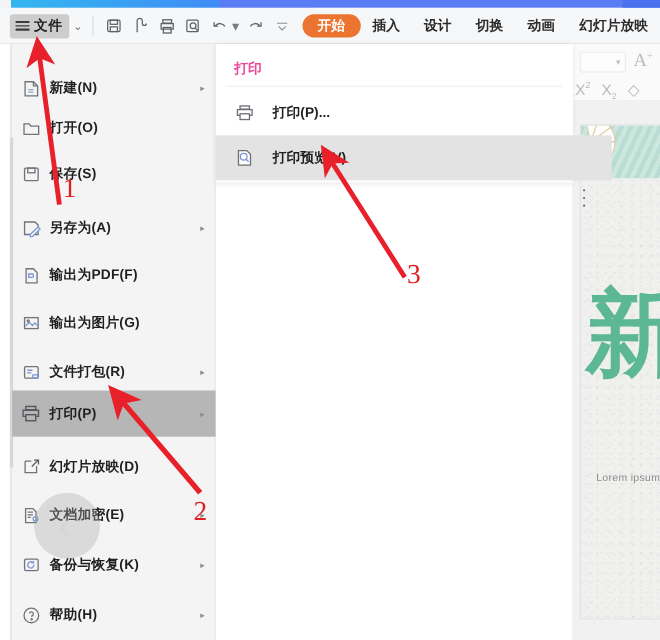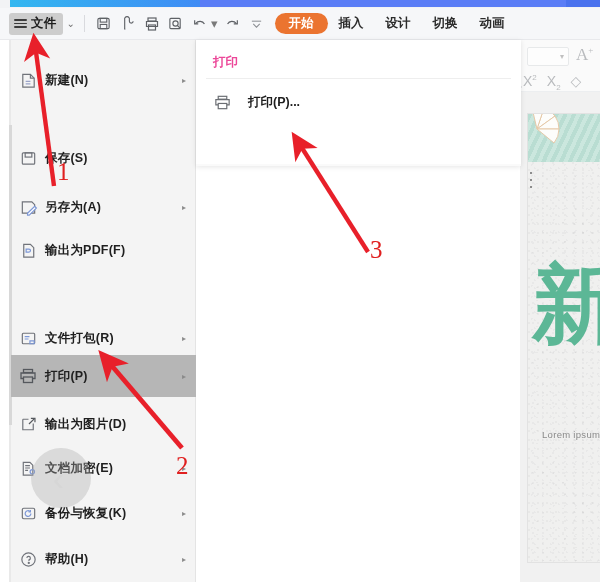--- a/index.html
+++ b/index.html
@@ -219,40 +219,50 @@
           <path d="M3.5 7.5l3.5 3.5 3.5-3.5"></path>
       </svg>
     </div>
 
     <div class="tabs">
       <div class="tab active">开始</div>
       <div class="tab">插入</div>
       <div class="tab">设计</div>
       <div class="tab">切换</div>
       <div class="tab">动画</div>
+      <div class="tab">幻灯片放映</div>
     </div>
   </div>
 
   <div class="backstage">
     <div class="bs-edge"></div>
     <div class="bs-edge2"></div>
     <div class="bs-edge3"></div>
 
     <div class="mi" style="top:19px">
       <span class="ic">
         <svg width="19" height="19" viewBox="0 0 20 20" fill="none" stroke="#70737a" stroke-width="1.25">
           <path d="M4 3.5h8l4 4V17H4z"></path>
             <path d="M12 3.5v4h4"></path>
             <path d="M7 11h5M7 13.5h5" stroke="#9aa4c9"></path>
         </svg>
       </span>
       <span class="lb">新建(N)</span>
       <span class="ar">▸</span>
     </div>
 
+    <div class="mi" style="top:55px">
+      <span class="ic">
+        <svg width="19" height="19" viewBox="0 0 20 20" fill="none" stroke="#70737a" stroke-width="1.25">
+          <path d="M3 6h5l1.5 2H17v8H3z"></path>
+        </svg>
+      </span>
+      <span class="lb">打开(O)</span>
+      <span class="ar"></span>
+    </div>
 
     <div class="mi" style="top:97px">
       <span class="ic">
         <svg width="19" height="19" viewBox="0 0 20 20" fill="none" stroke="#70737a" stroke-width="1.25">
           <rect x="3.5" y="4" width="13" height="12" rx="1"></rect>
             <rect x="6.5" y="4" width="7" height="4.5"></rect>
         </svg>
       </span>
       <span class="lb">保存(S)</span>
       <span class="ar"></span>
@@ -273,20 +283,31 @@
       <span class="ic">
         <svg width="19" height="19" viewBox="0 0 20 20" fill="none" stroke="#70737a" stroke-width="1.25">
           <path d="M5 3.5h7l3.5 3.5V17H5z"></path>
             <path d="M7.5 8.5h3a1.6 1.6 0 0 1 0 3.2h-3z" stroke="#7c97d6"></path>
         </svg>
       </span>
       <span class="lb">输出为PDF(F)</span>
       <span class="ar"></span>
     </div>
 
+    <div class="mi" style="top:232px">
+      <span class="ic">
+        <svg width="19" height="19" viewBox="0 0 20 20" fill="none" stroke="#70737a" stroke-width="1.25">
+          <rect x="3.5" y="5" width="13" height="10.5"></rect>
+            <path d="M4.5 13l3.5-3.5 3 3 2.5-2.5 2.5 2.8" stroke="#7c97d6"></path>
+          <circle cx="7" cy="8.2" r="1"></circle>
+        </svg>
+      </span>
+      <span class="lb">输出为图片(G)</span>
+      <span class="ar"></span>
+    </div>
 
     <div class="mi" style="top:277px">
       <span class="ic">
         <svg width="19" height="19" viewBox="0 0 20 20" fill="none" stroke="#70737a" stroke-width="1.25">
           <rect x="3.5" y="4.5" width="13" height="11" rx="1"></rect>
             <path d="M6 8h5M6 10.5h4" stroke="#7c97d6"></path>
           <path d="M11.5 12.5h4.5v3h-4.5z" stroke="#7c97d6"></path>
         </svg>
       </span>
       <span class="lb">文件打包(R)</span>
@@ -306,21 +327,21 @@
     </div>
 
     <div class="mi" style="top:363px">
       <span class="ic">
         <svg width="19" height="19" viewBox="0 0 20 20" fill="none" stroke="#70737a" stroke-width="1.25">
           <path d="M4 4.5h6M4 4.5v11h11V9"></path>
             <path d="M10.5 9.5L16.5 3.5" stroke="#55585d"></path>
             <path d="M12.5 3.5h4.3v4.2" stroke="#55585d"></path>
         </svg>
       </span>
-      <span class="lb">输出为图片(D)</span>
+      <span class="lb">幻灯片放映(D)</span>
       <span class="ar"></span>
     </div>
 
     <div class="mi" style="top:407px">
       <span class="ic">
         <svg width="19" height="19" viewBox="0 0 20 20" fill="none" stroke="#70737a" stroke-width="1.25">
           <path d="M4.5 3.5h7l3 3V17h-10z"></path>
             <path d="M6.5 7h5M6.5 9.5h5M6.5 12h3"></path>
           <circle cx="14" cy="13.5" r="2.3" stroke="#7c97d6"></circle>
         </svg>
@@ -366,20 +387,30 @@
       <span class="ic">
         <svg width="19" height="19" viewBox="0 0 20 20" fill="none" stroke="#6b6e73" stroke-width="1.25">
           <rect x="5.5" y="3.5" width="9" height="3"></rect>
             <path d="M3 7h14v5.5H3z"></path>
             <rect x="5.5" y="11" width="9" height="5.5" fill="#fff"></rect>
         </svg>
       </span>
       <span class="lb">打印(P)...</span>
     </div>
 
+    <div class="sm-item sel" style="top:83px">
+      <span class="ic">
+        <svg width="19" height="19" viewBox="0 0 20 20" fill="none" stroke="#6b6e73" stroke-width="1.25">
+          <path d="M4 3h8l3.5 3.5V17H4z" fill="#fff"></path>
+            <circle cx="9" cy="9" r="3.2" stroke="#7c97d6"></circle>
+          <path d="M11.4 11.4l2.3 2.4" stroke="#7c97d6"></path>
+        </svg>
+      </span>
+      <span class="lb">打印预览(V)</span>
+    </div>
     <div class="sm-bot"></div>
   </div>
 
   <svg class="anno" viewBox="0 0 600 582">
     <defs>
       <marker id="ah" markerWidth="7" markerHeight="7" refX="2.2" refY="3.5" orient="auto">
         <path d="M0.3 0.5 L6.6 3.5 L0.3 6.5 L2 3.5 Z" fill="#e8202a"></path>
       </marker>
     </defs>
     <path d="M54 186 L36 52" stroke="#e8202a" stroke-width="4.4" fill="none" marker-end="url(#ah)"></path>

